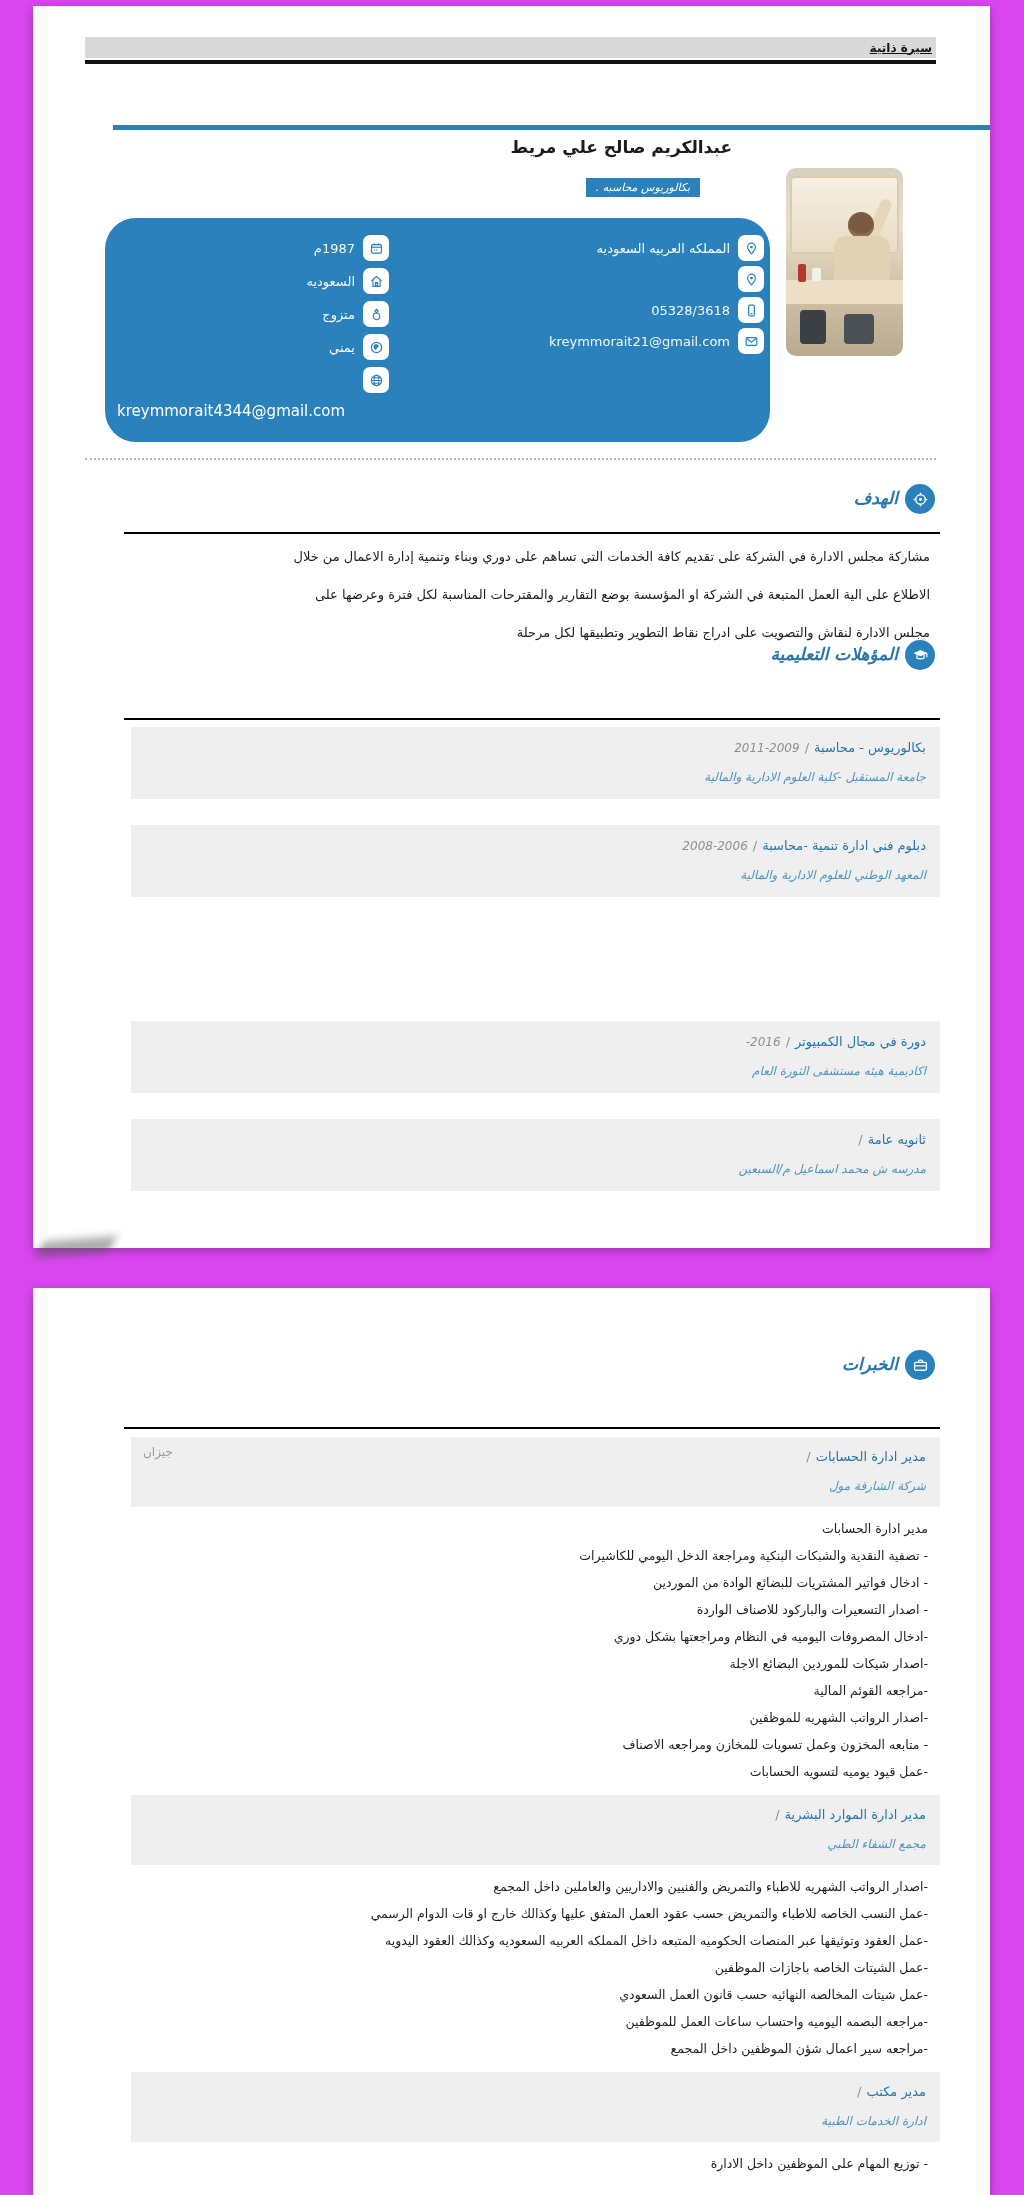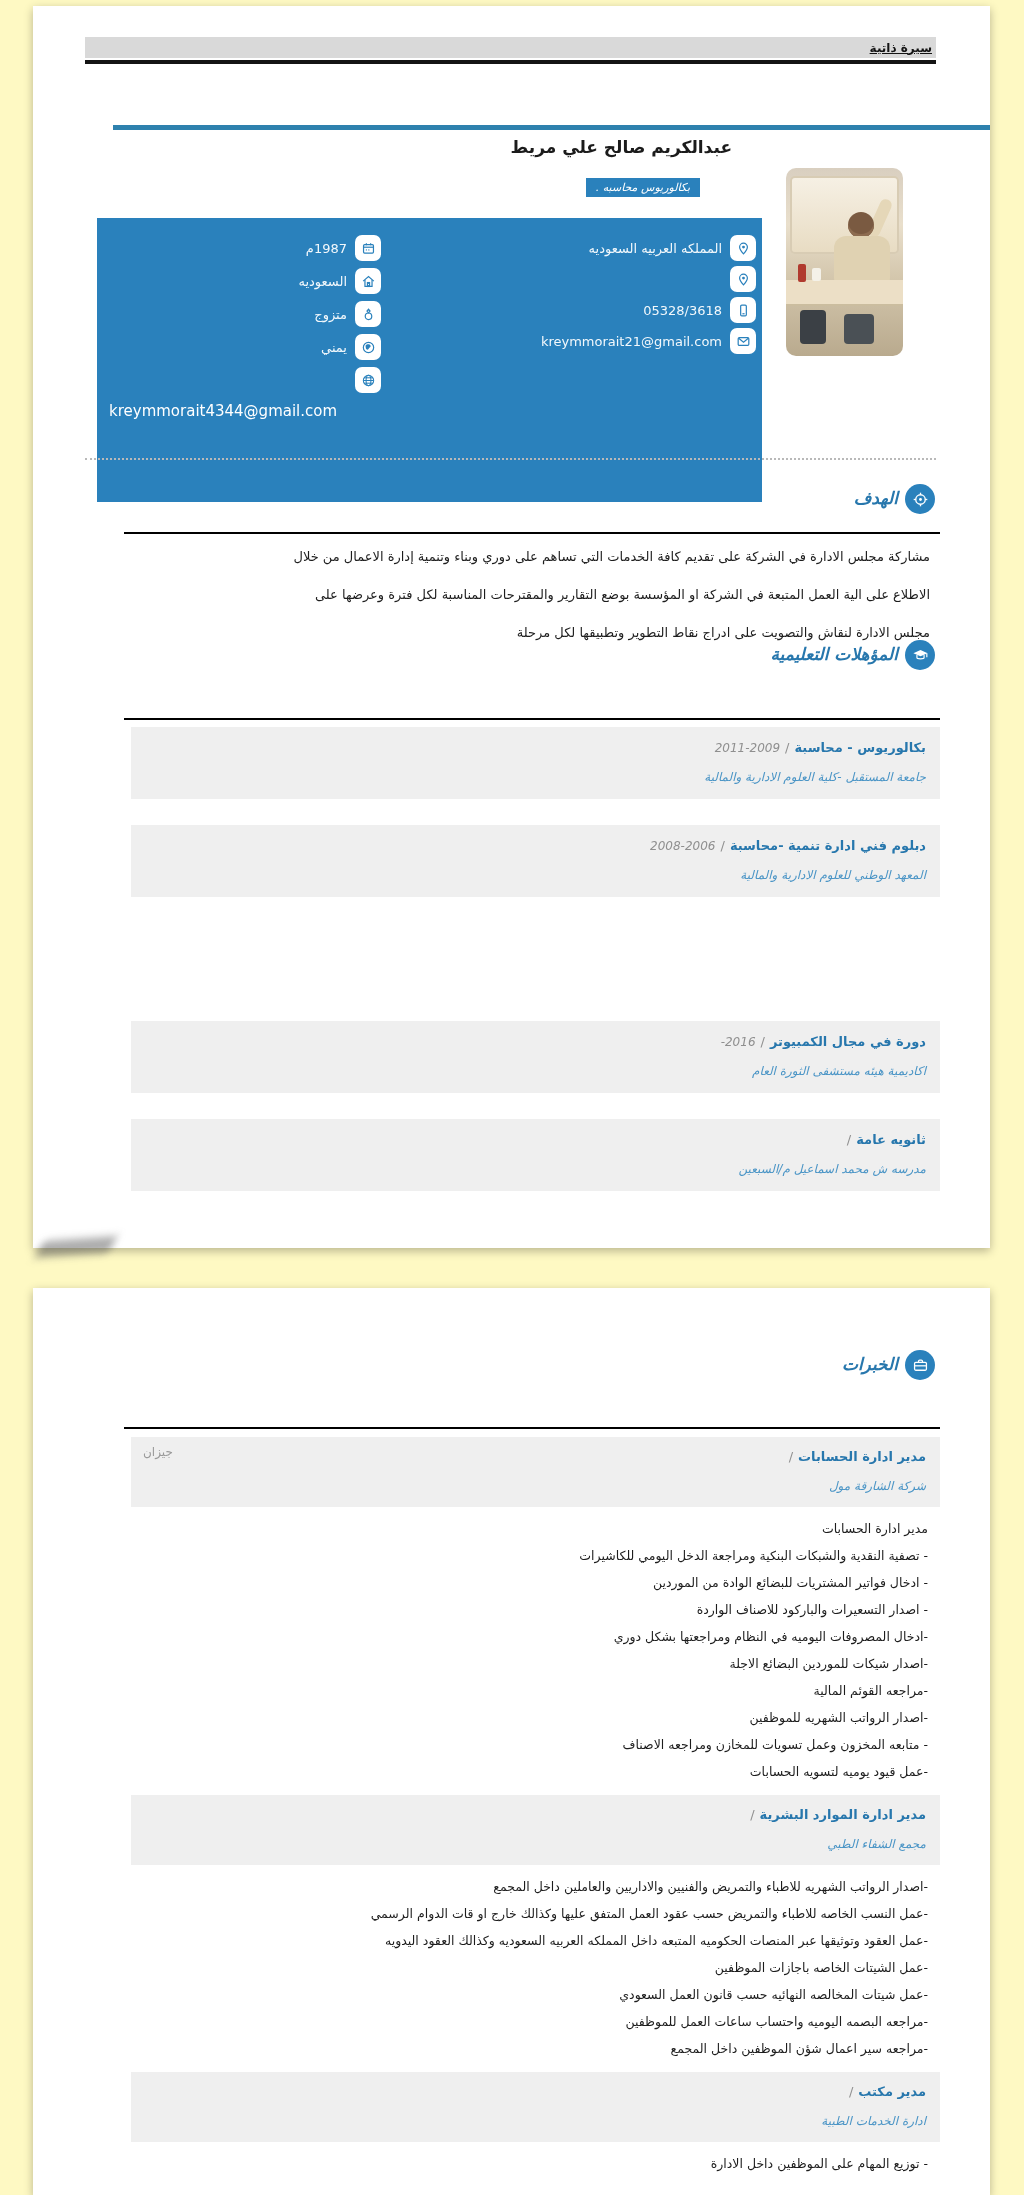--- a/index.html
+++ b/index.html
@@ -1,17 +1,17 @@
 <!DOCTYPE html>
 <html dir="rtl" lang="ar" style="--accent: #2a81bc; --heading: #2777ad; --entryBg: #efefef; --subBlue: #4b95c6;"><head>
 <meta charset="utf-8">
 <style>
   html,body{margin:0;padding:0;}
   body{background:#e8e9ea;font-family:"DejaVu Sans",sans-serif;}
-  .canvas{position:relative;width:1024px;height:2195px;overflow:hidden;background:#fef9c3;}
+  .canvas{position:relative;width:1024px;height:2195px;overflow:hidden;background:#d946ef;}
   .page{position:absolute;left:33px;width:957px;background:#ffffff;box-shadow:0 3px 9px rgba(0,0,0,.28);}
   .page1{top:6px;height:1242px;}
   .page2{top:1288px;height:907px;overflow:hidden;}
   .curl{position:absolute;left:6px;bottom:-7px;width:74px;height:16px;background:rgba(90,90,90,.5);
         transform:rotate(-4deg) skewX(-28deg);filter:blur(4px);}
 
   
   .titlebar{position:absolute;left:52px;top:31px;width:851px;height:21px;background:#d9d9d9;
             display:flex;align-items:center;justify-content:flex-start;direction:rtl;}
   .titletext{font-size:12px;font-weight:bold;text-decoration:underline;color:#141414;padding:0 4px;}
@@ -32,21 +32,21 @@
   .ph-arm{position:absolute;left:88px;top:30px;width:12px;height:40px;border-radius:6px;background:#e5d7b8;
           transform:rotate(24deg);}
   .ph-body{position:absolute;left:48px;top:68px;width:56px;height:46px;border-radius:12px 12px 4px 4px;background:#e0d2b2;}
   .ph-desk{position:absolute;left:0;top:112px;width:100%;height:24px;background:#ecdfc6;box-shadow:0 2px 0 #cbbd9f;}
   .ph-cup-red{position:absolute;left:12px;top:96px;width:8px;height:18px;background:#b03a2e;border-radius:2px;}
   .ph-cup-white{position:absolute;left:26px;top:100px;width:9px;height:13px;background:#f4f1e8;border-radius:2px;}
   .ph-chair1{position:absolute;left:14px;top:142px;width:26px;height:34px;background:#3b4045;border-radius:4px;}
   .ph-chair2{position:absolute;left:58px;top:146px;width:30px;height:30px;background:#4a5055;border-radius:4px;}
 
   
-  .bluebar{position:absolute;left:64px;top:212px;width:665px;height:284px;background:var(--accent,#2a81bc);direction:rtl;}
+  .bluebar{position:absolute;left:72px;top:212px;width:665px;height:224px;background:var(--accent,#2a81bc);direction:rtl;border-radius:31px;}
   .crow{position:absolute;height:26px;display:flex;align-items:center;gap:8px;direction:rtl;}
   .cicon{width:26px;height:26px;background:#fff;border-radius:7px;display:flex;align-items:center;justify-content:center;flex:none;}
   .cicon svg{width:17px;height:17px;}
   .clabel{color:#f2f8fc;font-size:13px;white-space:nowrap;}
   .ltr{direction:ltr;unicode-bidi:isolate;}
   .mid0{top:17px;right:381px;} .mid1{top:50px;right:381px;} .mid2{top:83px;right:381px;}
   .mid3{top:116px;right:381px;} .mid4{top:149px;right:381px;}
   .rt0{top:17px;right:6px;} .rt1{top:48px;right:6px;} .rt2{top:79px;right:6px;} .rt3{top:110px;right:6px;}
   .baremail{position:absolute;left:12px;top:184px;color:#ffffff;font-size:15px;direction:ltr;}
 
@@ -59,21 +59,21 @@
   .sectitle{position:absolute;font-size:17px;font-weight:bold;font-style:italic;color:var(--heading,#2777ad);direction:rtl;}
   .secline{position:absolute;height:2px;background:#000;}
 
   .objtext{position:absolute;right:60px;top:532px;width:845px;direction:rtl;text-align:right;
            font-size:13px;color:#1d1d1d;}
   .objtext div{line-height:38px;white-space:nowrap;}
 
   .strip{position:absolute;left:98px;width:809px;height:72px;background:var(--entryBg,#efefef);
          box-sizing:border-box;padding:10px 14px;direction:rtl;}
   .eline1{font-size:13px;line-height:22px;direction:rtl;text-align:right;}
-  .etitle{font-weight:bold;color:var(--heading,#2777ad);}
+  .etitle{font-weight:normal;color:var(--heading,#2777ad);}
   .esep{color:#8f8f8f;margin:0 5px;}
   .eyear{color:#8f8f8f;font-style:italic;font-size:12px;}
   .eline2{font-size:12px;font-style:italic;color:var(--subBlue,#4b95c6);line-height:20px;margin-top:8px;
           direction:rtl;text-align:right;}
   .e0{top:721px;} .e1{top:819px;padding-left:12px;} .e2{top:917px;} .e3{top:1015px;} .e4{top:1113px;}
 
   
   .p2content{position:relative;width:100%;height:100%;}
   .sechead{position:relative;height:141px;}
   .sechead .secicon{left:872px;top:62px;}

